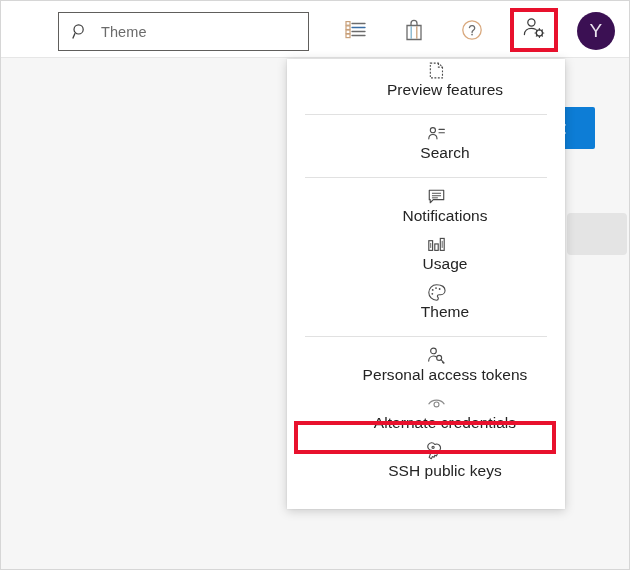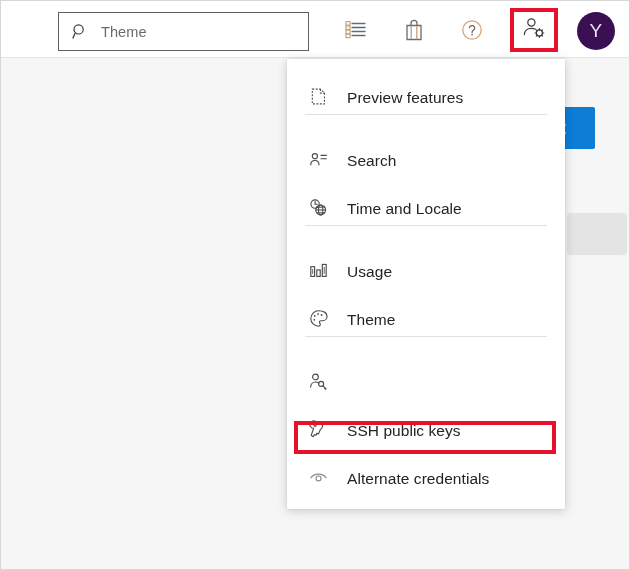--- a/index.html
+++ b/index.html
@@ -168,24 +168,25 @@
     width: 278px;
     height: 450px;
     background: #ffffff;
     box-shadow: 0 2px 10px rgba(0,0,0,0.18), 0 0 2px rgba(0,0,0,0.10);
     box-sizing: border-box;
   }
   .menu-item {
     position: relative;
     height: 48px;
     display: flex;
-    align-items: flex-end;
+    align-items: center;
     padding-left: 20px;
     box-sizing: border-box;
     cursor: default;
+    flex-direction: column;
   }
   .menu-icon {
     width: 22px;
     height: 22px;
     flex: none;
     display: flex;
     align-items: center;
     justify-content: center;
     color: #4a4a4a;
   }
@@ -321,37 +322,34 @@
         <svg viewBox="0 0 20 20" width="19" height="19" fill="none" stroke="#4a4a4a" stroke-width="1.2">
           <circle cx="6.2" cy="6.5" r="2.7"></circle>
           <path d="M1.9 15.6 c0 -2.9 2.0 -4.5 4.3 -4.5 c2.3 0 4.3 1.6 4.3 4.5" stroke-linecap="round"></path>
           <line x1="12.6" y1="5.6" x2="18.3" y2="5.6" stroke-linecap="round"></line>
           <line x1="12.6" y1="9.2" x2="18.3" y2="9.2" stroke-linecap="round"></line>
         </svg>
       </span>
       <span class="menu-label">Search</span>
     </div>
 
-    <div class="menu-item">
-      <span class="menu-icon">
-        <svg viewBox="0 0 20 20" width="19" height="19" fill="none" stroke="#4a4a4a" stroke-width="1.15">
-          <circle cx="6.4" cy="6.4" r="4.4"></circle>
-          <path d="M6.4 3.6 V6.5 H8.7" stroke-linecap="round"></path>
-          <circle cx="12.3" cy="12.6" r="5.2"></circle>
-          <ellipse cx="12.3" cy="12.6" rx="2.3" ry="5.2"></ellipse>
-          <line x1="7.1" y1="12.6" x2="17.5" y2="12.6"></line>
-          <line x1="8.0" y1="9.6" x2="16.6" y2="9.6"></line>
-          <line x1="8.0" y1="15.6" x2="16.6" y2="15.6"></line>
-        </svg>
-      </span>
-      <span class="menu-label">Time and Locale</span>
-    </div>
 
     <div class="menu-sep"></div>
 
+    <div class="menu-item">
+      <span class="menu-icon">
+        <svg viewBox="0 0 20 20" width="19" height="19" fill="none" stroke="#4a4a4a" stroke-width="1.2">
+          <path d="M2.4 3.4 H17.6 V13.3 H6.6 L3.4 16.6 V13.3 H2.4 Z" stroke-linejoin="round"></path>
+          <line x1="5.2" y1="6.6" x2="14.8" y2="6.6" stroke-width="1.0"></line>
+          <line x1="5.2" y1="9.2" x2="14.8" y2="9.2" stroke-width="1.0"></line>
+          <line x1="5.2" y1="11.4" x2="11.4" y2="11.4" stroke-width="1.0"></line>
+        </svg>
+      </span>
+      <span class="menu-label">Notifications</span>
+    </div>
 
     <div class="menu-item">
       <span class="menu-icon">
         <svg viewBox="0 0 20 20" width="19" height="19" fill="none" stroke="#4a4a4a" stroke-width="1.2">
           <rect x="1.9" y="6.0" width="4.0" height="10.2"></rect>
           <rect x="8.2" y="9.4" width="3.6" height="6.8"></rect>
           <rect x="14.0" y="3.6" width="4.1" height="12.6"></rect>
           <line x1="3.9" y1="8.4" x2="3.9" y2="13.6" stroke-width=".9"></line>
           <line x1="16.0" y1="6.2" x2="16.0" y2="13.6" stroke-width=".9"></line>
         </svg>
@@ -378,41 +376,42 @@
     <div class="menu-item">
       <span class="menu-icon">
         <svg viewBox="0 0 20 20" width="19" height="19" fill="none" stroke="#4a4a4a" stroke-width="1.2">
           <circle cx="6.8" cy="5.2" r="3.0"></circle>
           <path d="M1.8 15.9 c0 -3.4 2.4 -5.4 5.0 -5.4 c1.2 0 2.4 .4 3.3 1.2" stroke-linecap="round"></path>
           <circle cx="12.8" cy="12.5" r="2.6"></circle>
           <path d="M14.6 14.4 L18.0 17.8" stroke-linecap="round"></path>
           <line x1="16.3" y1="17.0" x2="17.3" y2="18.0" stroke-linecap="round"></line>
         </svg>
       </span>
+      <span class="menu-label">Personal access tokens</span>
+    </div>
+
+    <div class="menu-item">
+      <span class="menu-icon">
+        <svg viewBox="0 0 20 20" width="19" height="19" fill="none" stroke="#8a8a8a" stroke-width="1.2">
+          <path d="M2.0 10.4 a 9.0 7.4 0 0 1 16.0 0" stroke-linecap="round"></path>
+          <circle cx="10.0" cy="11.0" r="2.6"></circle>
+        </svg>
+      </span>
+      <span class="menu-label">Alternate credentials</span>
     </div>
 
     <div class="menu-item">
       <span class="menu-icon">
         <svg viewBox="0 0 20 20" width="19" height="19" fill="none" stroke="#4a4a4a" stroke-width="1.2">
           <path d="M8.2 2.6 a4.0 4.0 0 1 0 -3.3 6.2 l-2.6 7.4 2.2 1.4 1.3 -2.3 1.6 .7 .9 -2.1
                    1.7 .7 2.0 -4.7 a4.0 4.0 0 0 0 -3.8 -7.3 Z" stroke-linejoin="round"></path>
           <circle cx="6.4" cy="5.6" r="1.15"></circle>
         </svg>
       </span>
       <span class="menu-label">SSH public keys</span>
     </div>
 
-    <div class="menu-item">
-      <span class="menu-icon">
-        <svg viewBox="0 0 20 20" width="19" height="19" fill="none" stroke="#8a8a8a" stroke-width="1.2">
-          <path d="M2.0 10.4 a 9.0 7.4 0 0 1 16.0 0" stroke-linecap="round"></path>
-          <circle cx="10.0" cy="11.0" r="2.6"></circle>
-        </svg>
-      </span>
-      <span class="menu-label">Alternate credentials</span>
-    </div>
-
   </div>
 
   <div class="highlight-box" id="gear-highlight"></div>
   <div class="highlight-box" id="ssh-highlight"></div>
 
 </div>
 
 </body></html>

